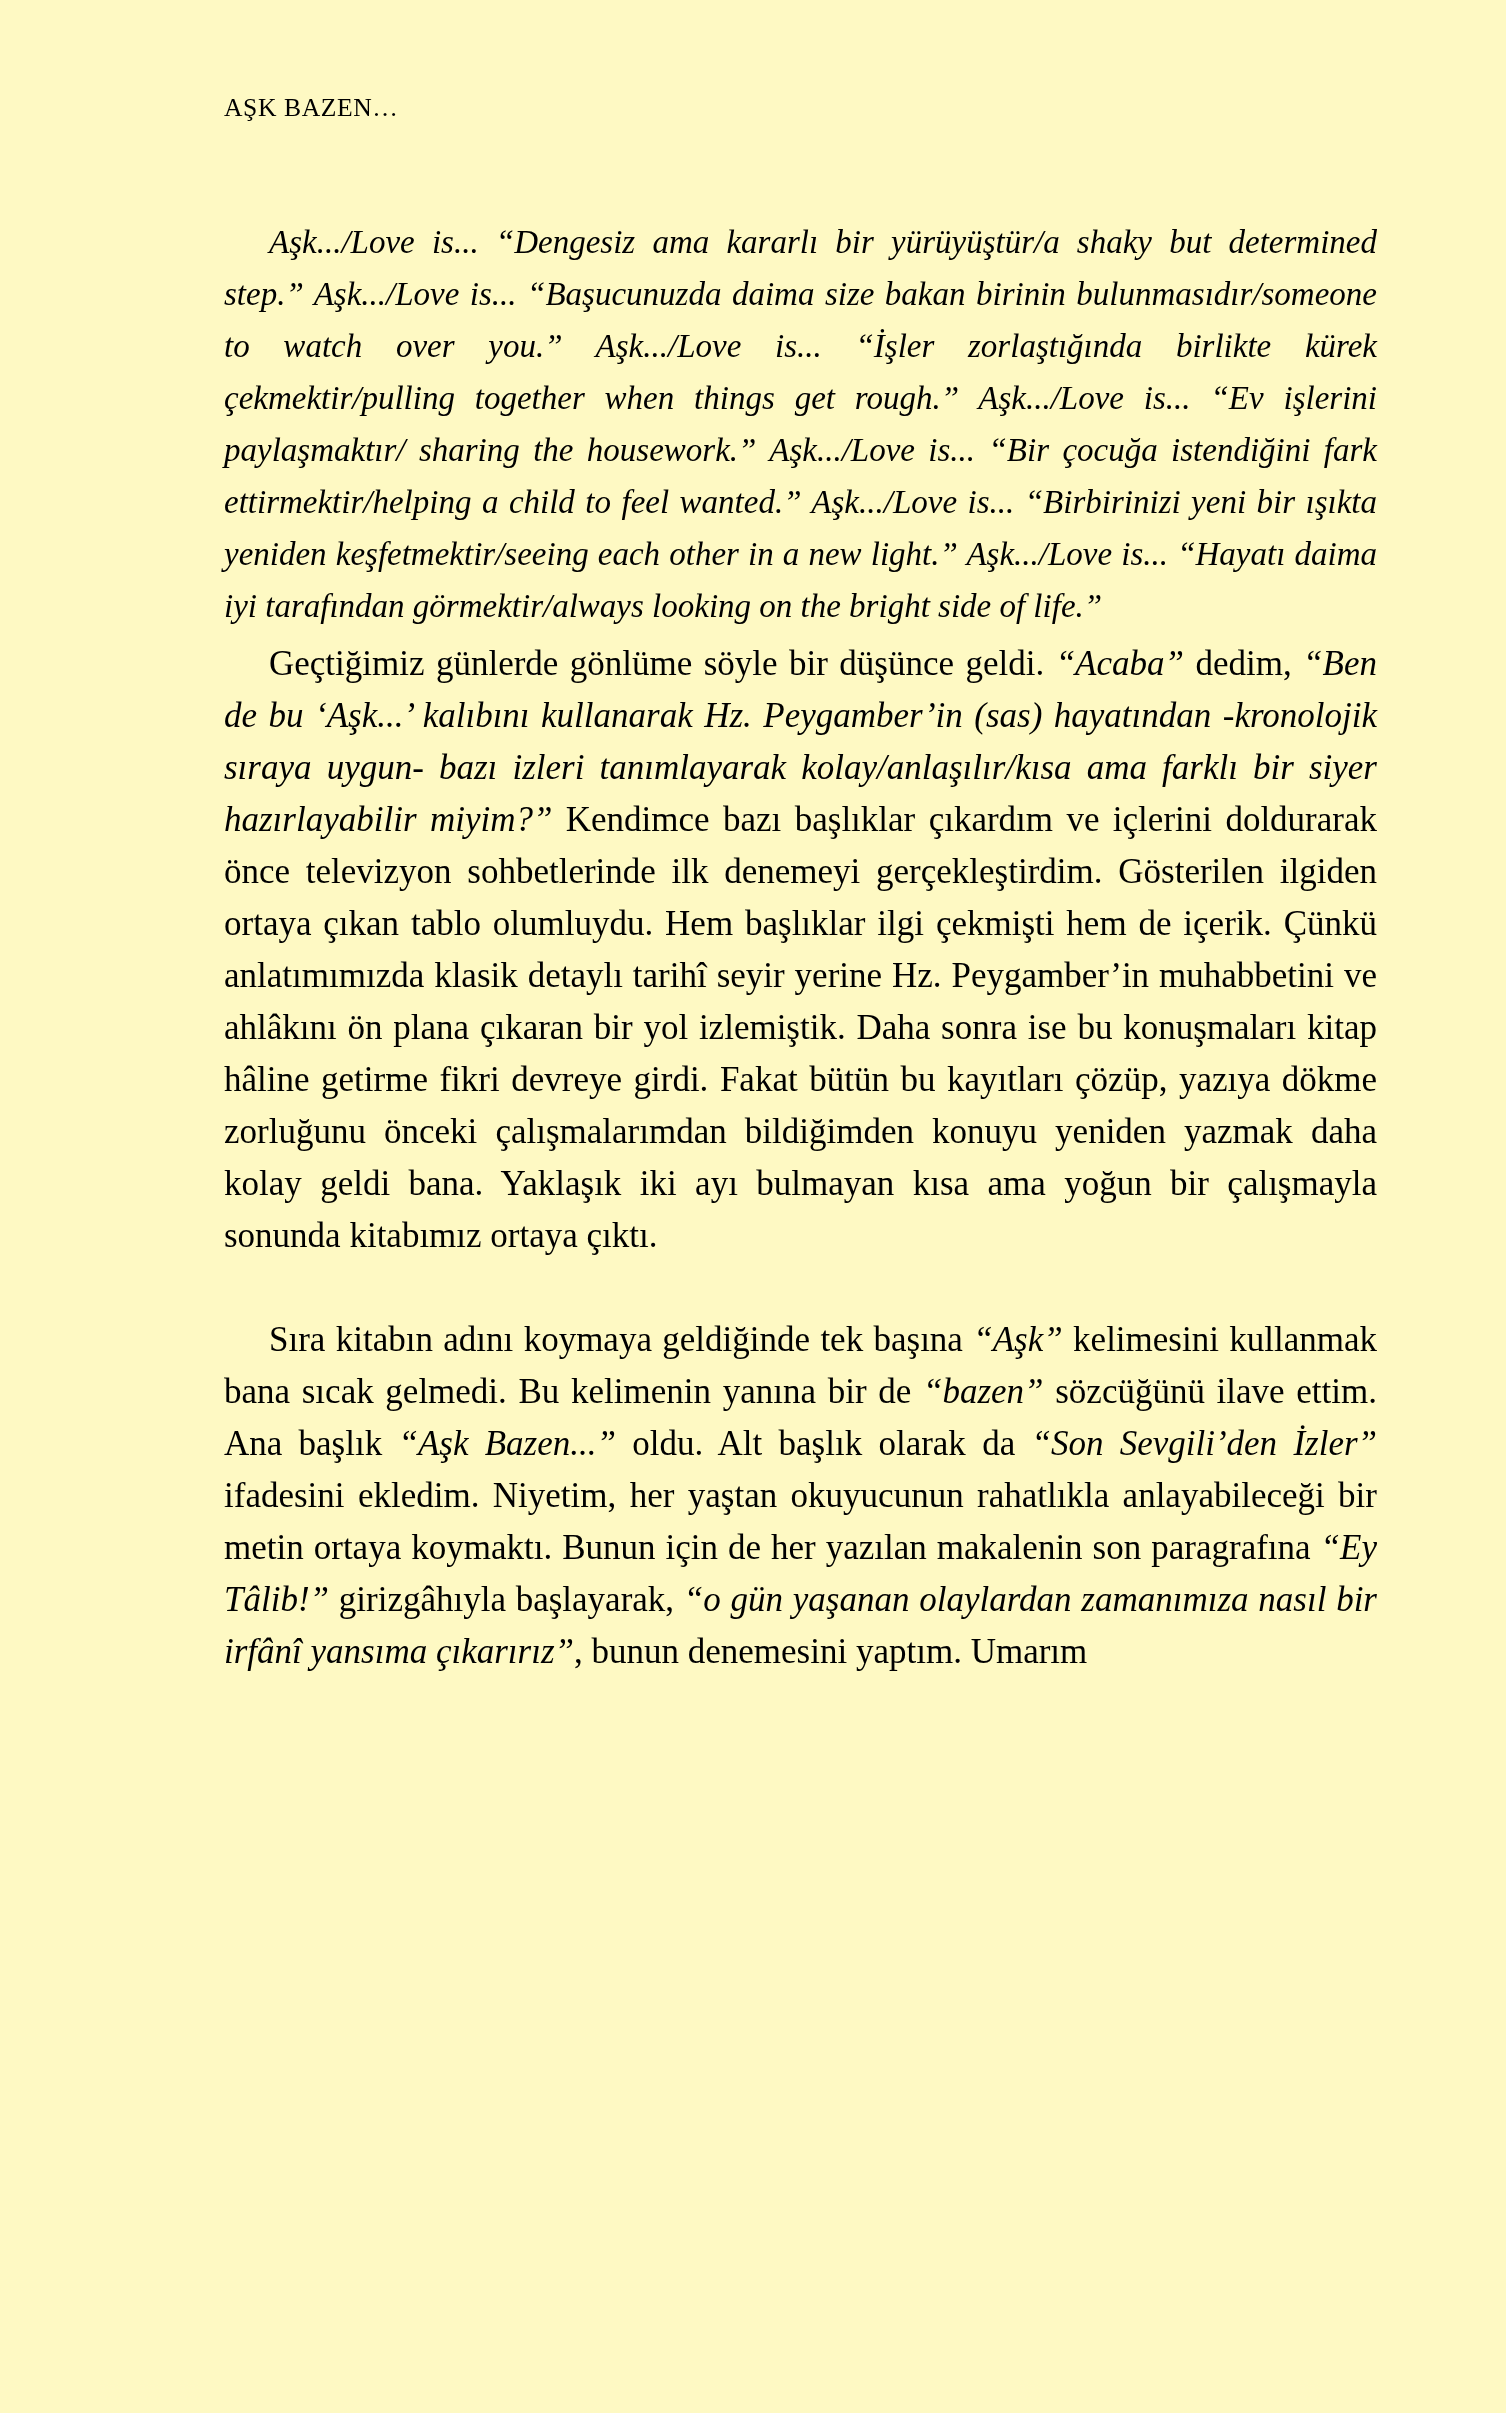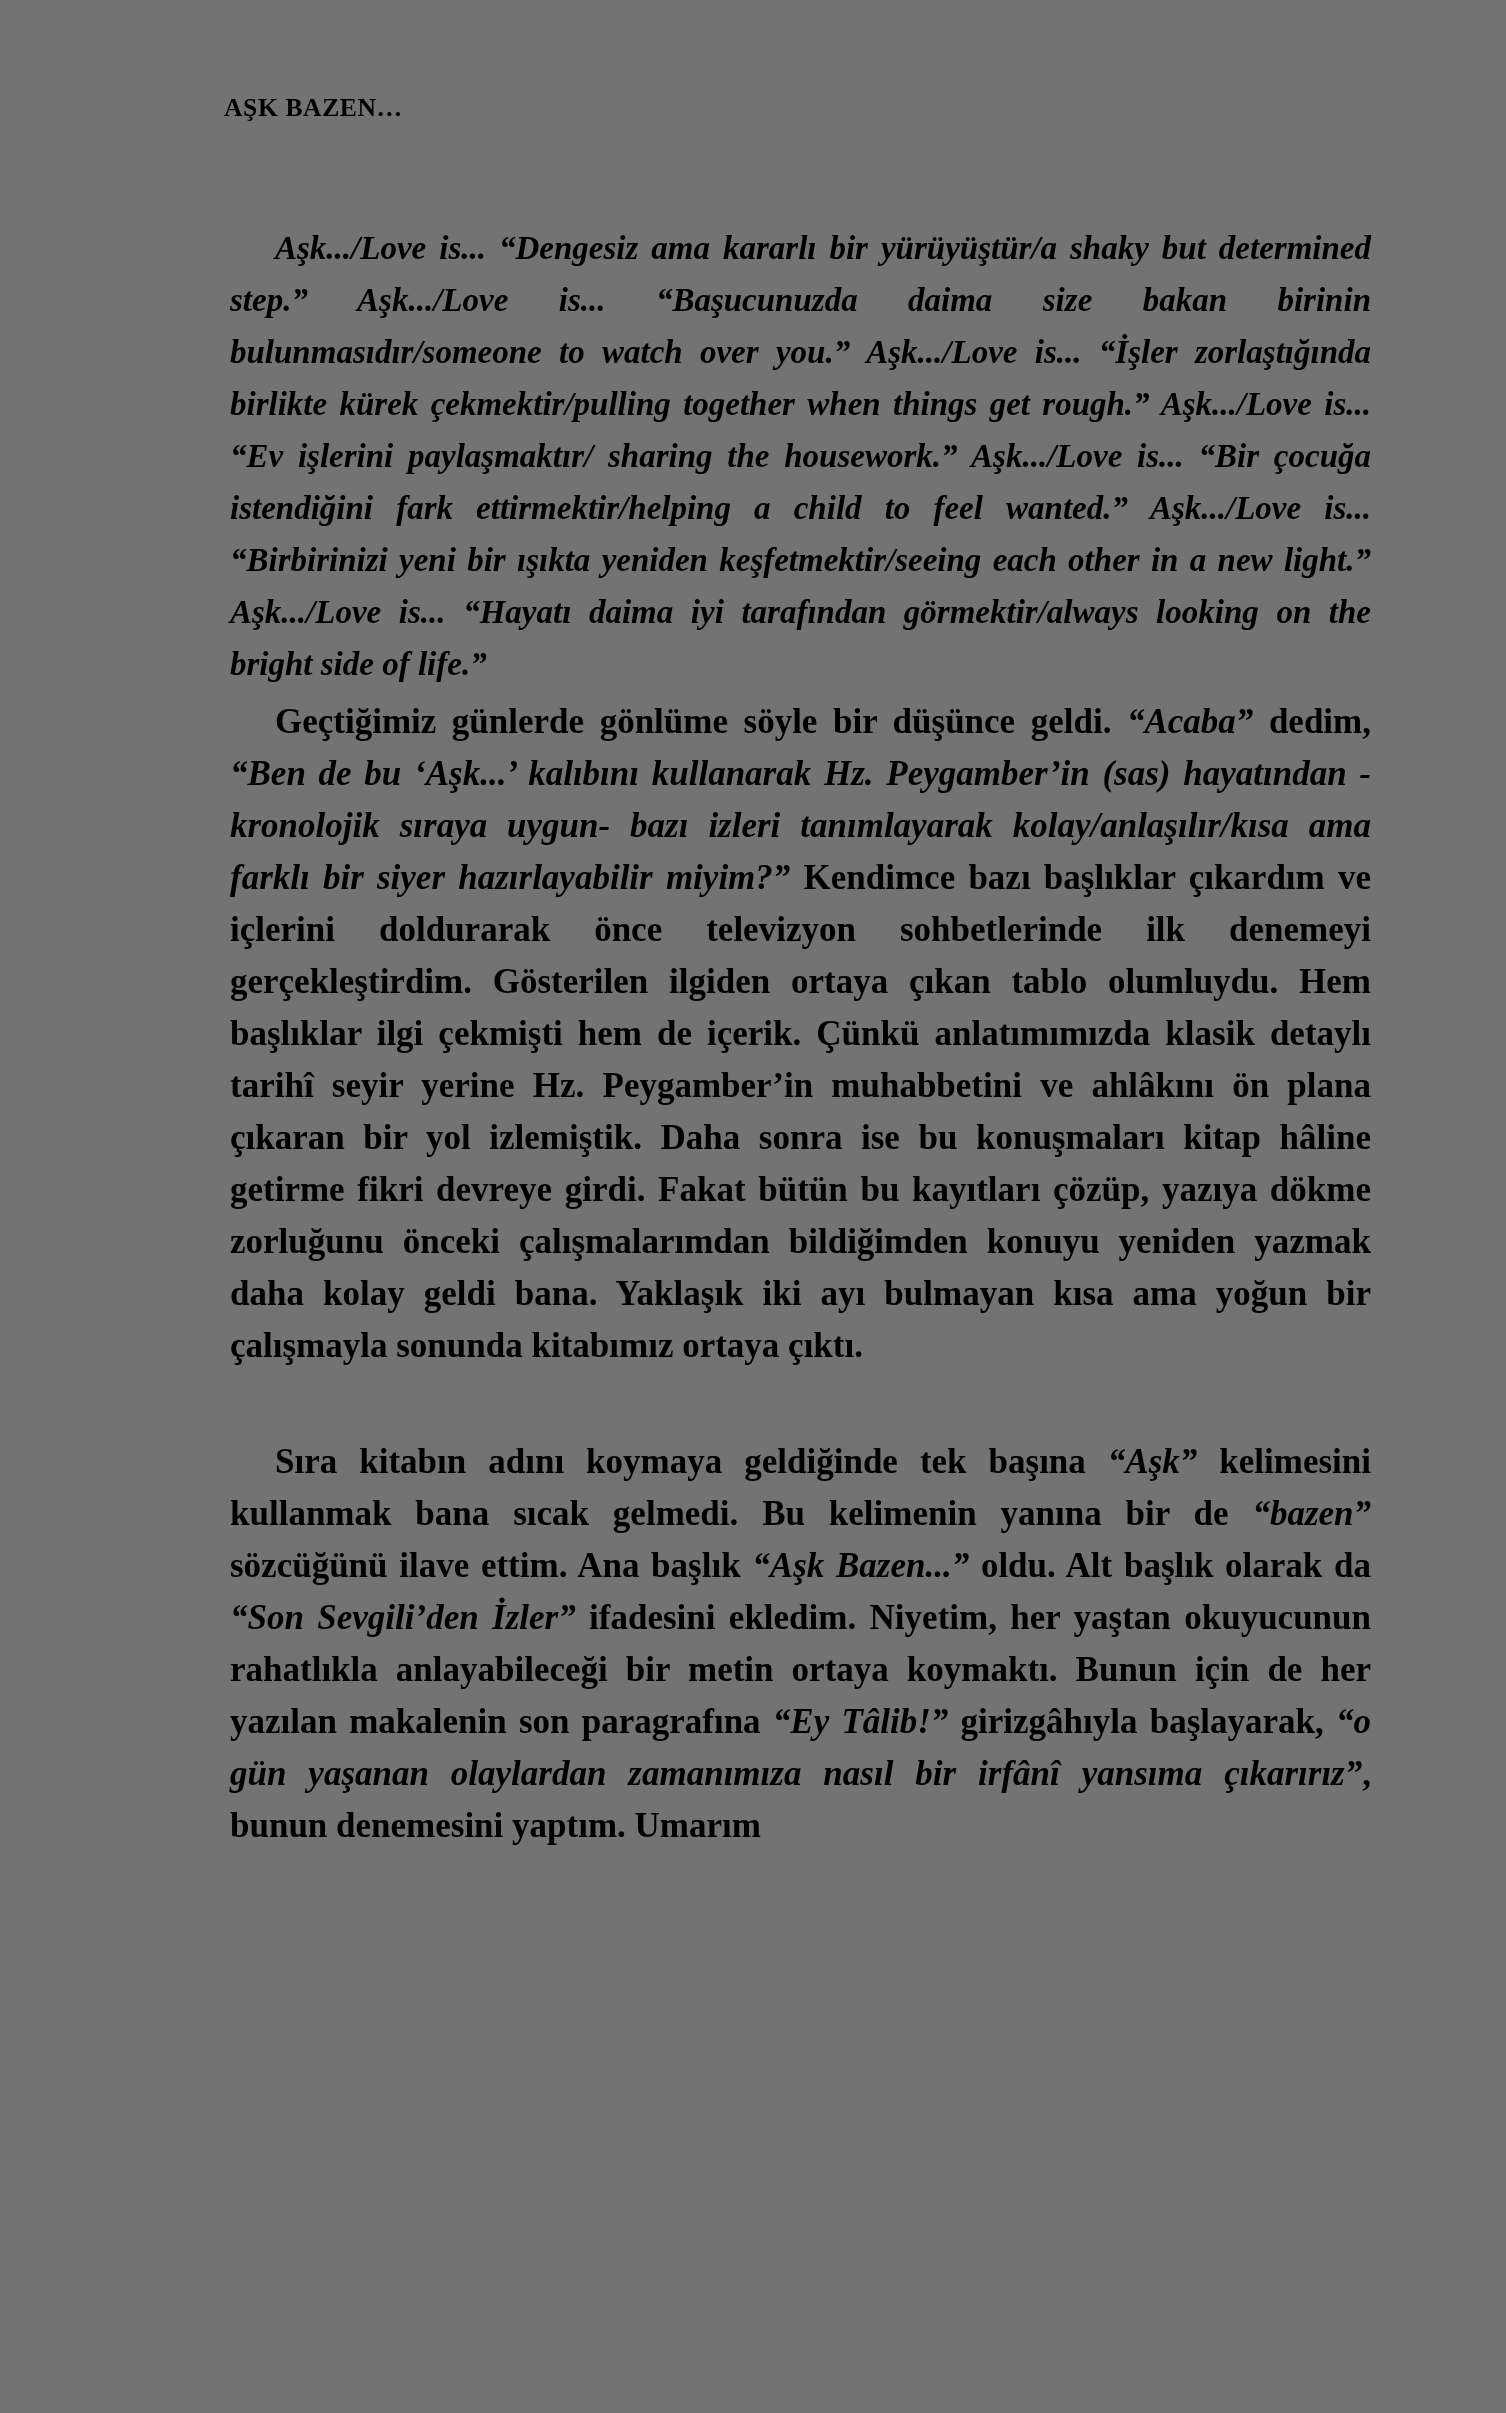--- a/index.html
+++ b/index.html
@@ -11,42 +11,41 @@
     width: 1507px;
     height: 2413px;
     font-family: "Liberation Serif", "DejaVu Serif", serif;
     color: #000000;
     overflow: hidden;
   }
   .page {
     position: relative;
     width: 1507px;
     height: 2413px;
-    background: #737373;
-    font-weight: bold;
+    background: #fef9c3;
   }
   
   .running-head {
     position: absolute;
     left: 224px;
     top: 93px;
     font-size: 25.6px;
     letter-spacing: 0.6px;
     font-variant: small-caps;
     white-space: nowrap;
   }
   
   .column {
     position: absolute;
     left: 224px;
     top: 216px;
     width: 1153px;
   }
   p {
-    margin: 6px;
+    margin: 0;
     text-align: justify;
     text-justify: inter-word;
     font-size: 35px;
     line-height: 52px;
   }
   p.blockquote {
     font-style: italic;
     font-size: 33px;
     line-height: 52px;
     text-indent: 45px;

